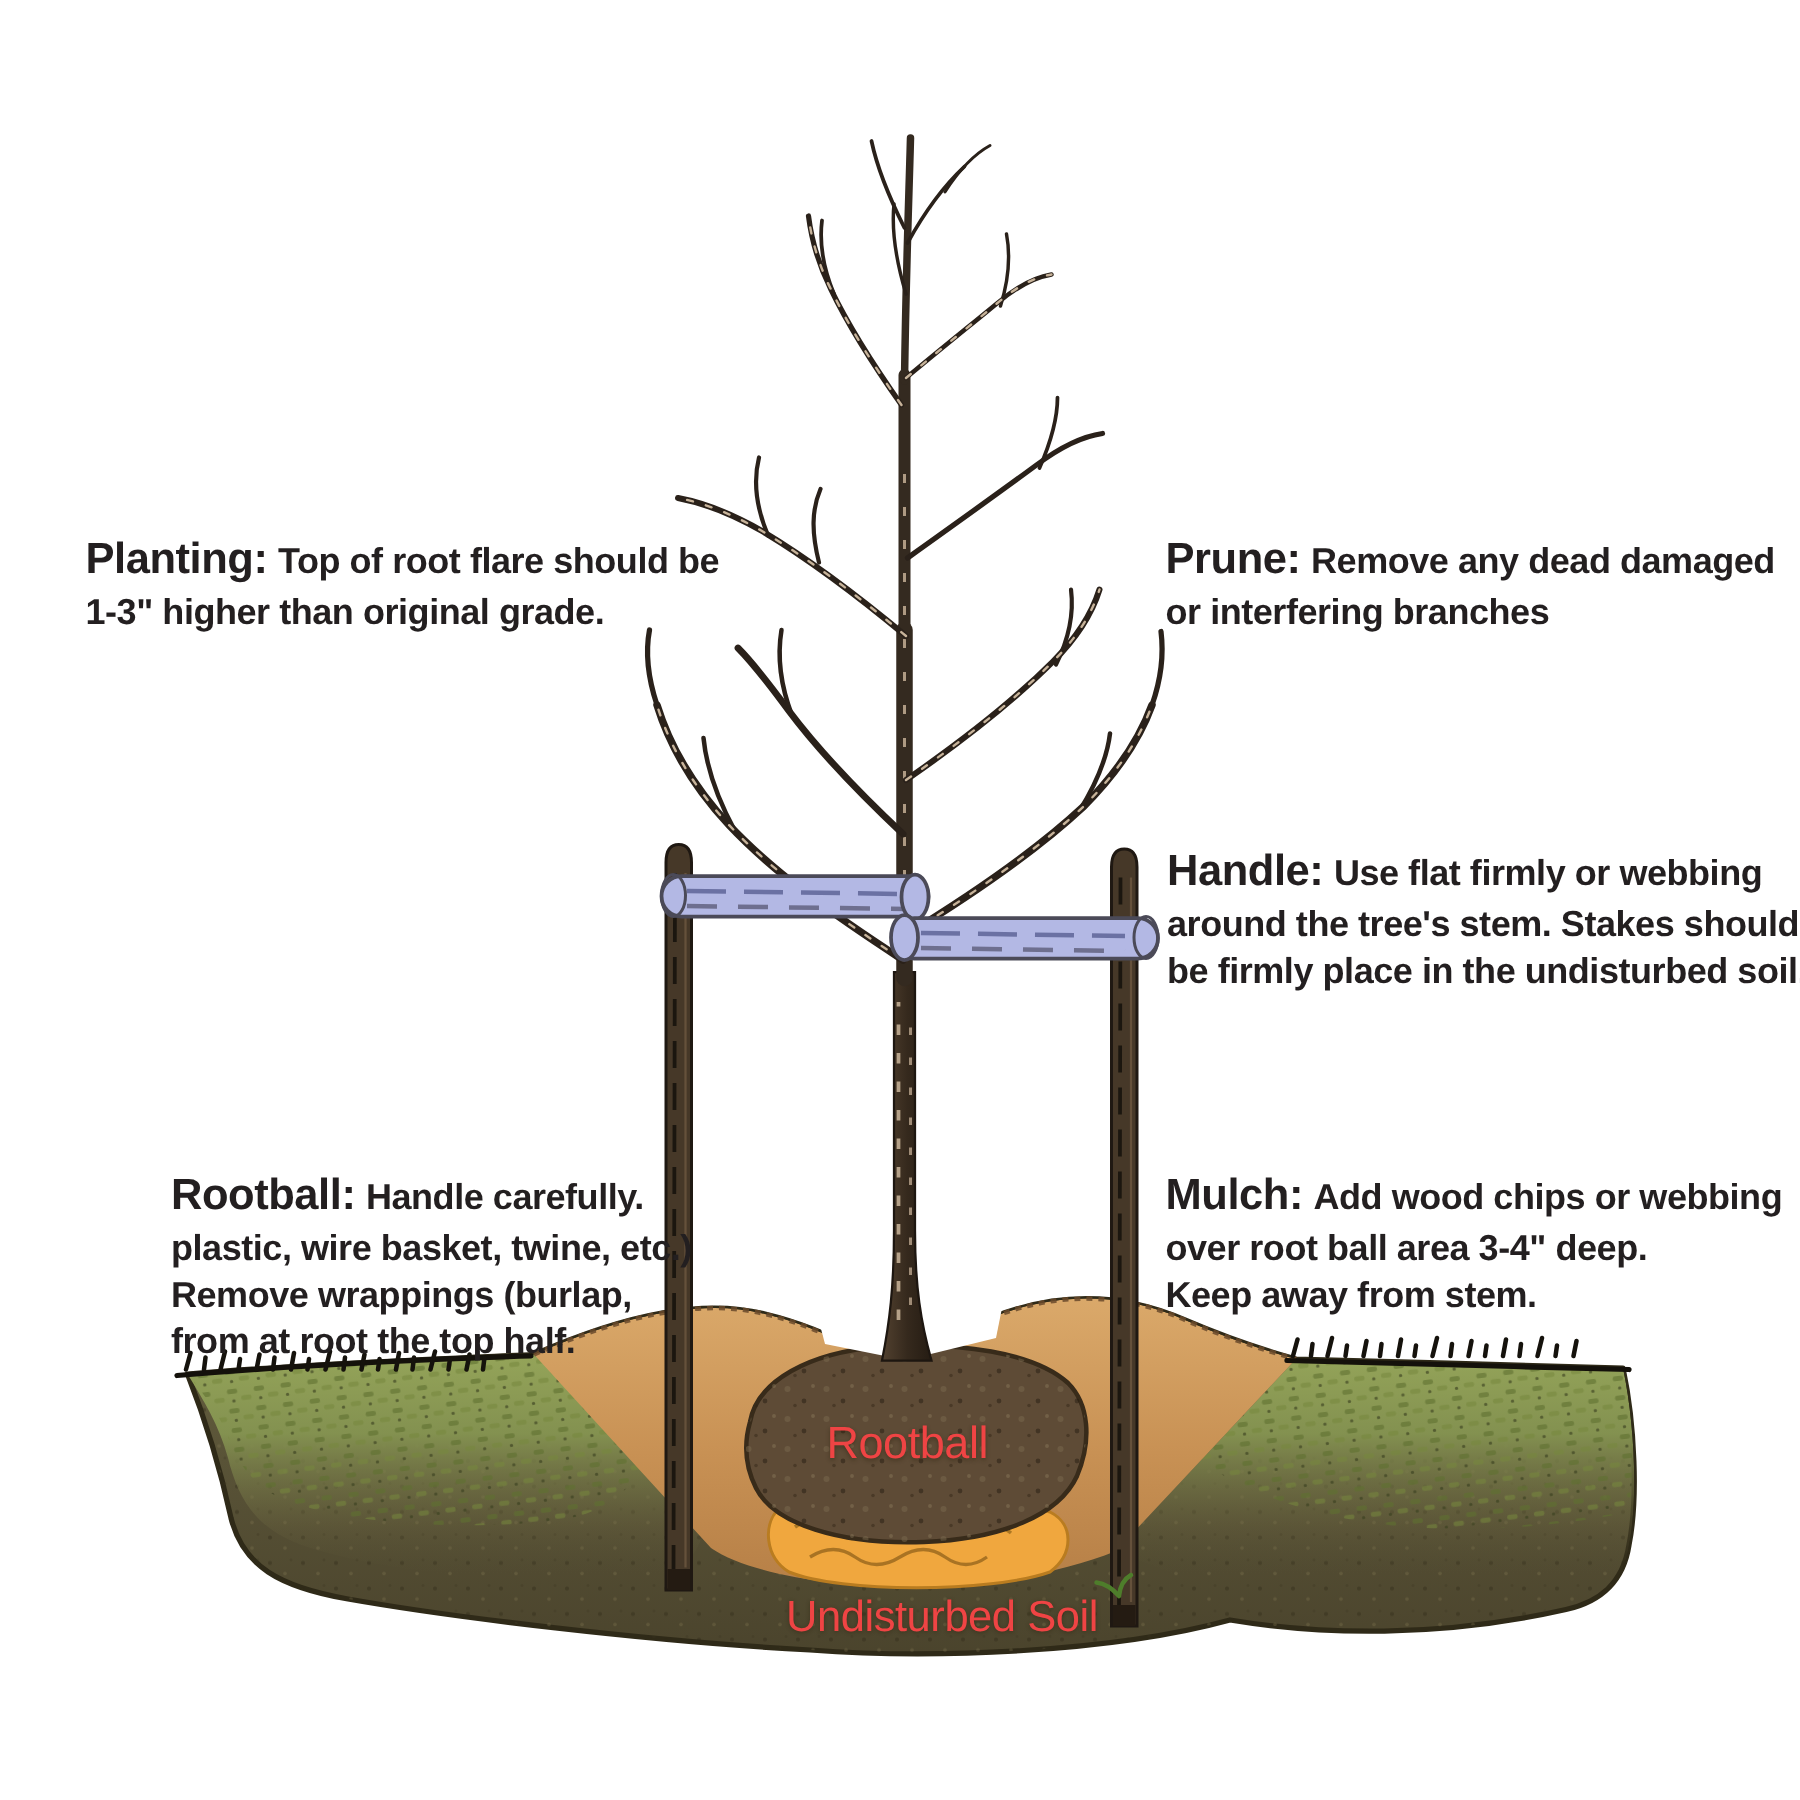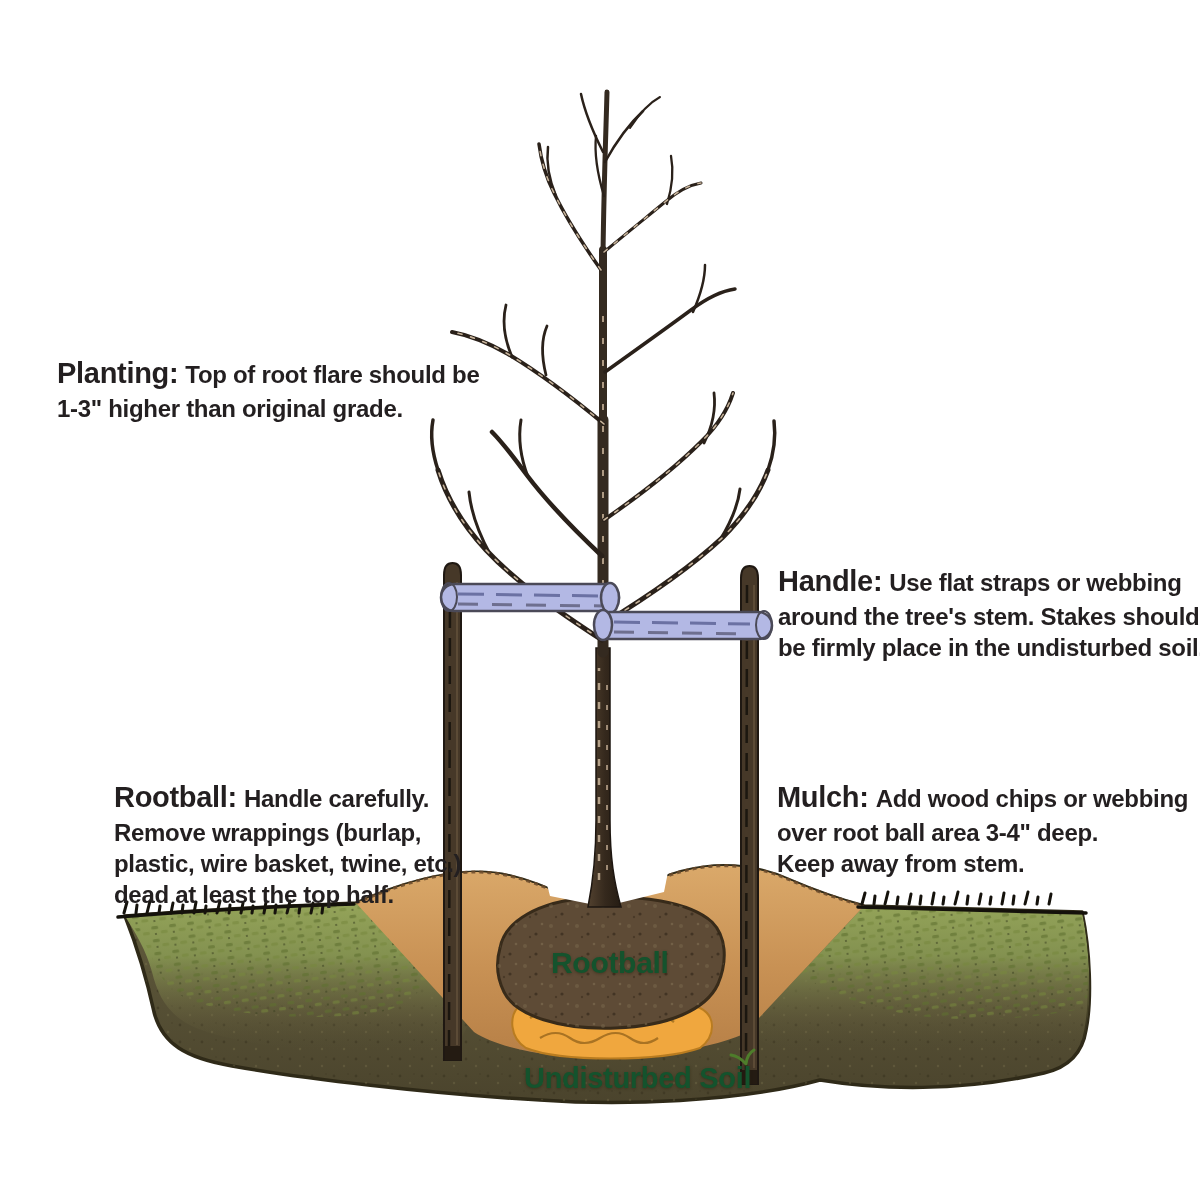--- a/index.html
+++ b/index.html
@@ -5,21 +5,21 @@
   html,body{margin:0;padding:0;background:#fff;}
   .stage{
     position:relative;width:1200px;height:1200px;background:#ffffff;overflow:hidden;
     font-family:"Liberation Sans", sans-serif;color:#231f20;
   }
   .art{position:absolute;left:0;top:0;width:1200px;height:1200px;}
   .note{position:absolute;font-weight:700;line-height:31px;white-space:nowrap;letter-spacing:-0.3px;}
   .note .nt{font-size:29px;margin-right:7px;}
   .note .nb{font-size:24px;}
   .note .nl{font-size:24px;font-weight:700;}
-  .wlabel{position:absolute;color:#14532d;font-weight:700;font-size:30px;white-space:nowrap;
+  .wlabel{position:absolute;color:#ef4444;font-weight:400;font-size:30px;white-space:nowrap;
           text-shadow:0 1px 3px rgba(40,30,10,.45);letter-spacing:-0.3px;}
 </style>
 </head>
 <body>
 
 <div class="stage">
 
   <svg class="art" viewBox="0 0 1200 1200" aria-hidden="true">
     <defs>
       <linearGradient id="soilGrad" x1="0" y1="860" x2="0" y2="1110" gradientUnits="userSpaceOnUse">
@@ -172,32 +172,36 @@
       <ellipse cx="603" cy="625" rx="9" ry="15" stroke="#4b4a58" stroke-width="2.5" fill="#b3b8e4"></ellipse>
       <ellipse cx="764" cy="625" rx="8" ry="14" fill="none" stroke="#4b4a58" stroke-width="2"></ellipse>
     </g>
   </svg>
 
   <div class="note" style="left:57px;top:358px;">
     <span class="nt">Planting:</span><span class="nb">Top of root flare should be</span>
     <div class="nl">1-3" higher than original grade.</div>
   </div>
 
+  <div class="note" style="left:777px;top:358px;">
+    <span class="nt">Prune:</span><span class="nb">Remove any dead damaged</span>
+    <div class="nl">or interfering branches</div>
+  </div>
 
   <div class="note" style="left:778px;top:566px;">
-    <span class="nt">Handle:</span><span class="nb">Use flat straps or webbing</span>
+    <span class="nt">Handle:</span><span class="nb">Use flat firmly or webbing</span>
     <div class="nl">around the tree's stem. Stakes should</div>
     <div class="nl">be firmly place in the undisturbed soil.</div>
   </div>
 
   <div class="note" style="left:114px;top:782px;">
     <span class="nt">Rootball:</span><span class="nb">Handle carefully.</span>
+    <div class="nl">plastic, wire basket, twine, etc.)</div>
     <div class="nl">Remove wrappings (burlap,</div>
-    <div class="nl">plastic, wire basket, twine, etc.)</div>
-    <div class="nl">dead at least the top half.</div>
+    <div class="nl">from at root the top half.</div>
   </div>
 
   <div class="note" style="left:777px;top:782px;">
     <span class="nt">Mulch:</span><span class="nb">Add wood chips or webbing</span>
     <div class="nl">over root ball area 3-4" deep.</div>
     <div class="nl">Keep away from stem.</div>
   </div>
 
   <div class="wlabel" style="left:551px;top:946px;">Rootball</div>
   <div class="wlabel" style="left:524px;top:1062px;font-size:29px;">Undisturbed Soil</div>

